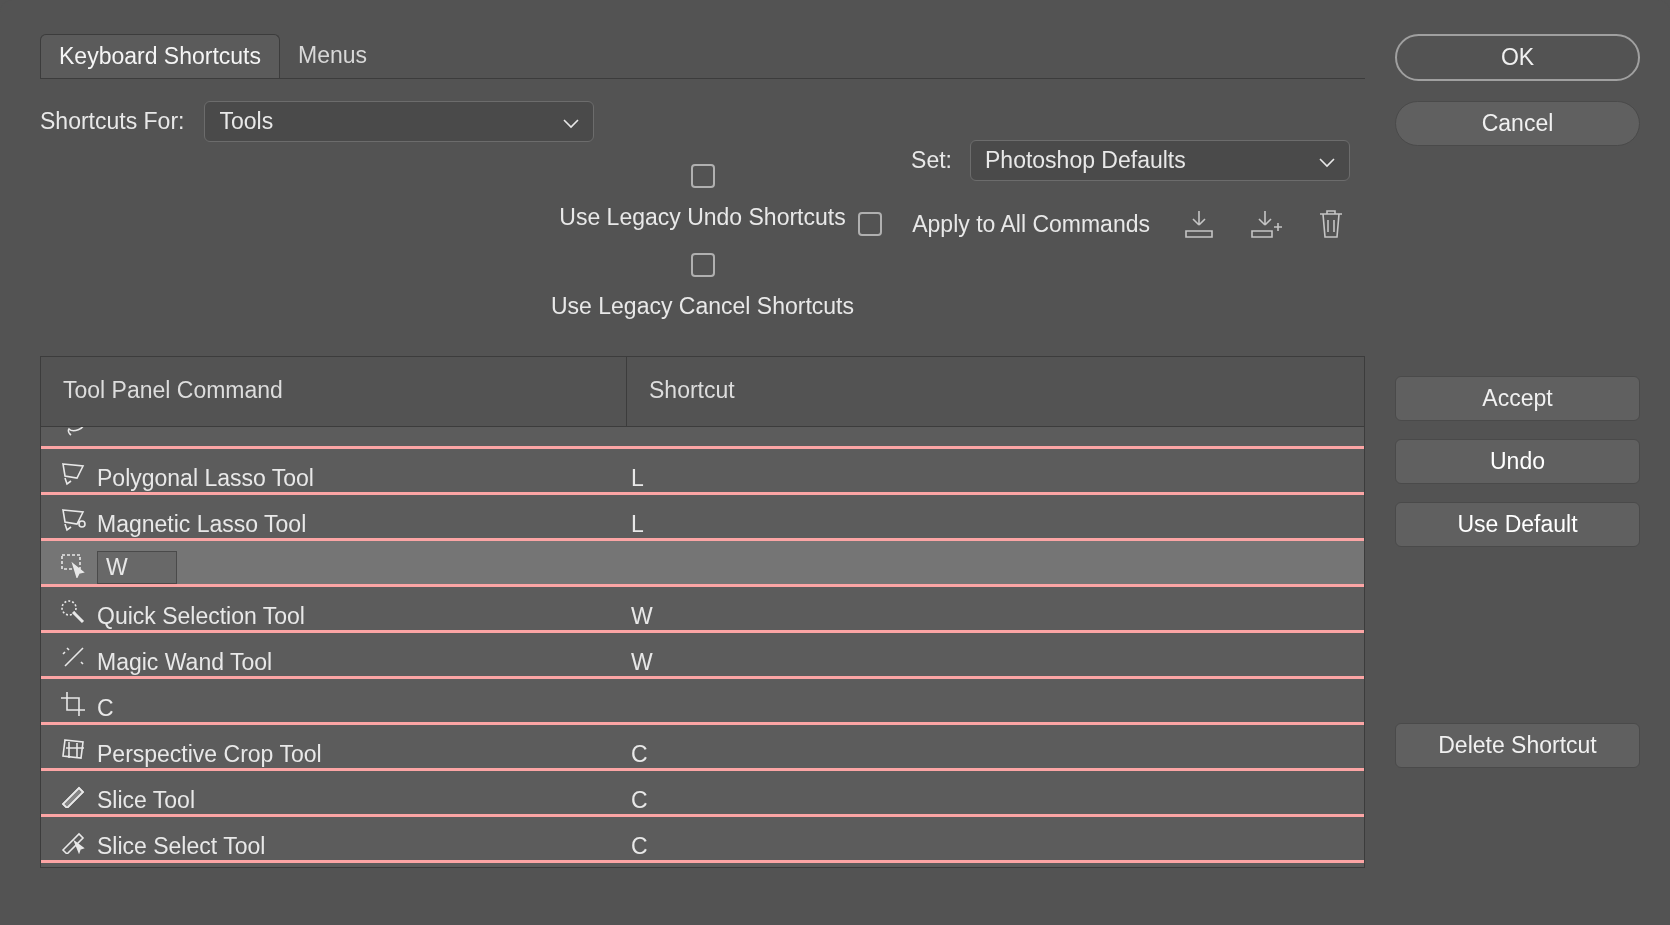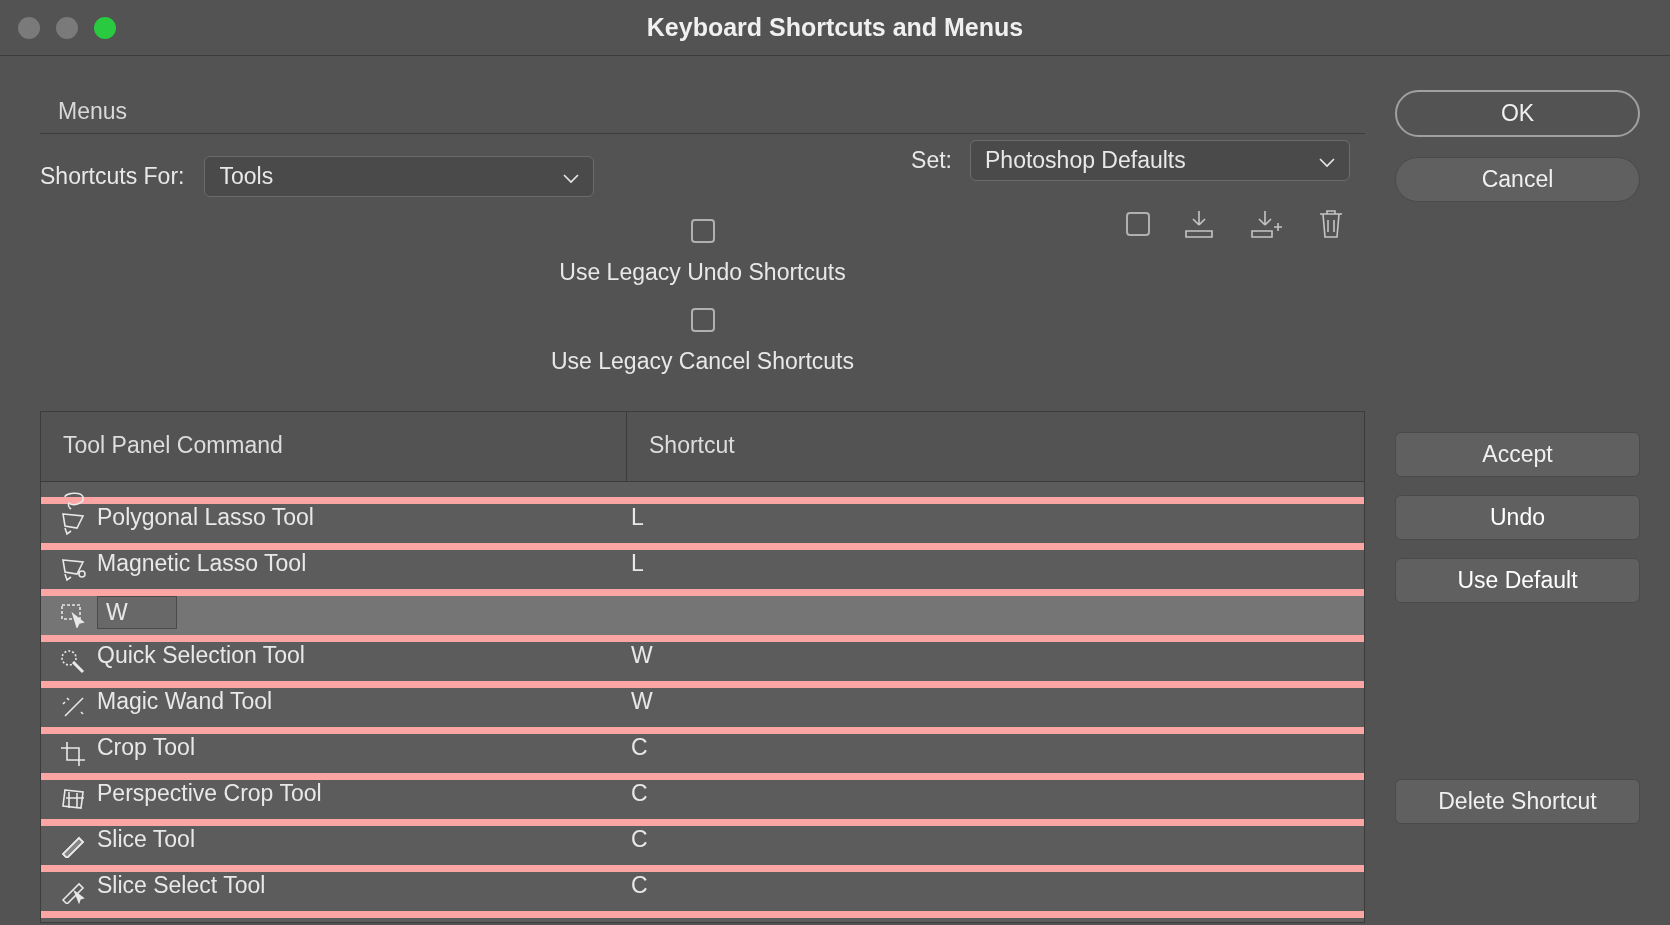--- a/index.html
+++ b/index.html
@@ -153,23 +153,23 @@
   .table-body {
     height: 440px;
     overflow-y: scroll;
     background: #5c5c5c;
     position: relative;
   }
   .table-body::-webkit-scrollbar { width: 26px; background: #5c5c5c; }
   .table-body::-webkit-scrollbar-thumb { background: #8a8a8a; border-radius: 12px; border: 7px solid #5c5c5c; }
   .row {
     display: flex;
-    align-items: flex-start;
+    align-items: flex-end;
     height: 46px;
-    border-bottom: 7px solid #fca5a5;
+    border-bottom: 3px solid #fca5a5;
     padding-left: 12px;
   }
   .row.partial { height: 22px; }
   .row .icon {
     width: 40px;
     height: 38px;
     display: flex;
     align-items: center;
     justify-content: center;
     color: #e8e8e8;
@@ -218,33 +218,26 @@
     gap: 28px;
     align-items: center;
   }
   svg { stroke: currentColor; fill: none; stroke-width: 1.6; }
 </style>
 </head>
 <body>
 
 <div class="window">
 
-  <div class="titlebar">
-    <div class="traffic-lights">
-      <div class="dot close"></div>
-      <div class="dot min"></div>
-      <div class="dot zoom"></div>
-    </div>
-    <div class="title">Keyboard Shortcuts and Menus</div>
-  </div>
 
   <div class="content">
     <div class="main-panel">
 
       <div class="tabs">
+        <div class="tab active">Keyboard Shortcuts</div>
         <div class="tab">Menus</div>
       </div>
 
       <div class="controls-row">
         <span class="label">Shortcuts For:</span>
         <div class="select">
           <span>Tools</span>
           <span class="chev">
             <svg width="16" height="10" viewBox="0 0 16 10">
                 <path d="M1 1l7 7 7-7"></path>
@@ -322,21 +315,20 @@
               </div>
               <div class="name">Magic Wand Tool</div>
               <div class="sc-cell">W</div>
             </div>
             <div class="row">
               <div class="icon">
                 <svg width="28" height="26" viewBox="0 0 28 26">
                   <path d="M8 2v18h18M2 8h18v18"></path>
                 </svg>
               </div>
-              <div class="name">Crop Tool</div>
               <div class="sc-cell">C</div>
             </div>
             <div class="row">
               <div class="icon">
                 <svg width="28" height="26" viewBox="0 0 28 26">
                   <path d="M6 4l18 2-2 16-18-2zM10 6v16M18 7v15M7 12h18"></path>
                 </svg>
               </div>
               <div class="name">Perspective Crop Tool</div>
               <div class="sc-cell">C</div>
@@ -388,20 +380,21 @@
       <span class="chev">
         <svg width="16" height="10" viewBox="0 0 16 10">
             <path d="M1 1l7 7 7-7"></path>
           </svg>
       </span>
     </div>
   </div>
 
   <div class="options-right">
     <div class="checkbox"></div>
+    <span>Apply to All Commands</span>
     <div class="extra-icons">
       <div class="icon-btn">
         <svg width="34" height="30" viewBox="0 0 34 30">
             <path d="M17 2v14m0 0l-6-6m6 6l6-6M4 22h26v6H4z"></path>
           </svg>
       </div>
       <div class="icon-btn">
         <svg width="34" height="30" viewBox="0 0 34 30">
             <path d="M17 2v14m0 0l-6-6m6 6l6-6M4 22h20v6H4zM26 18h8m-4-4v8"></path>
           </svg>

